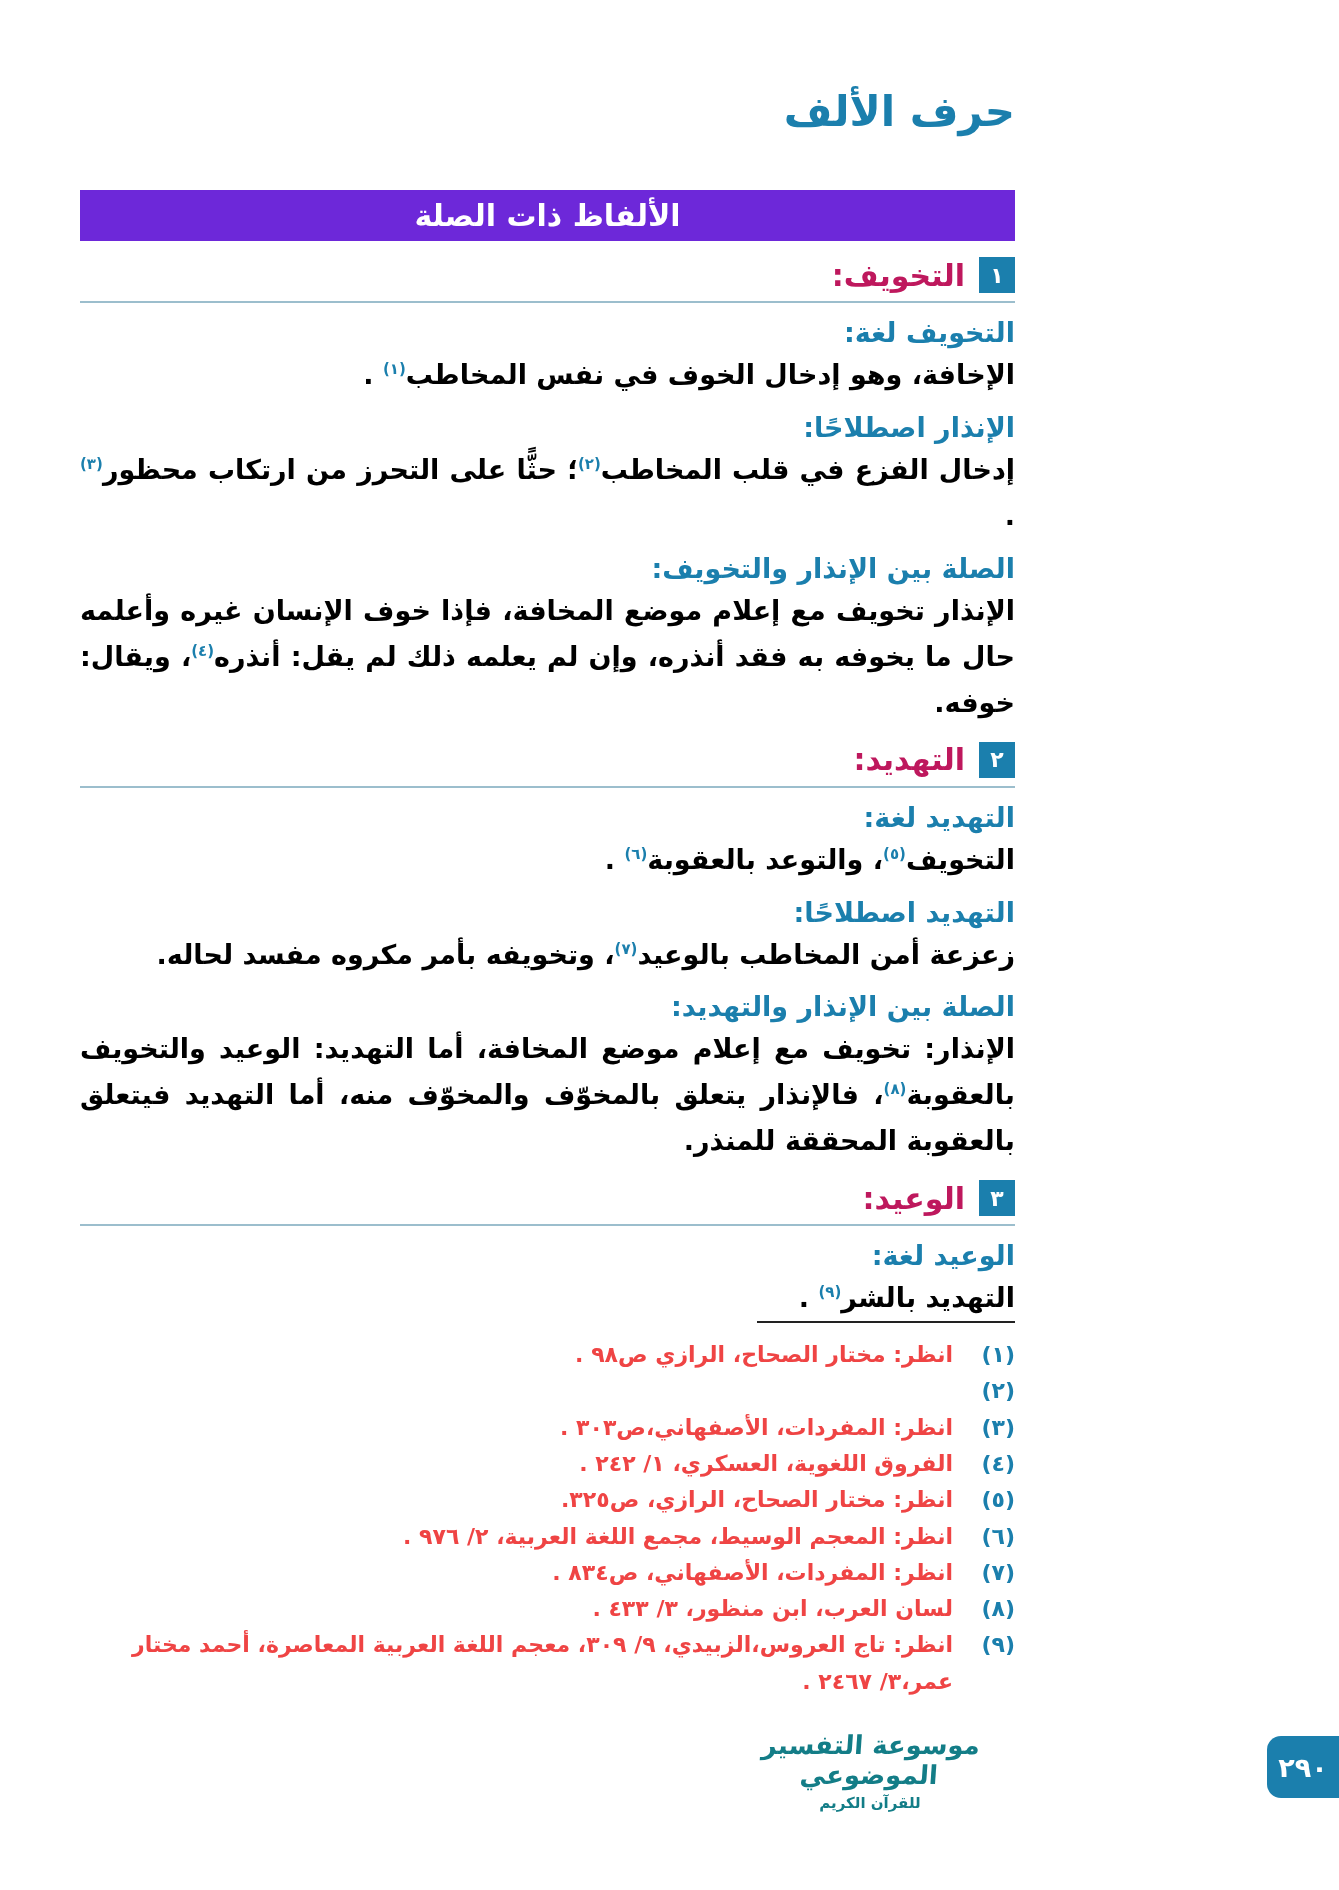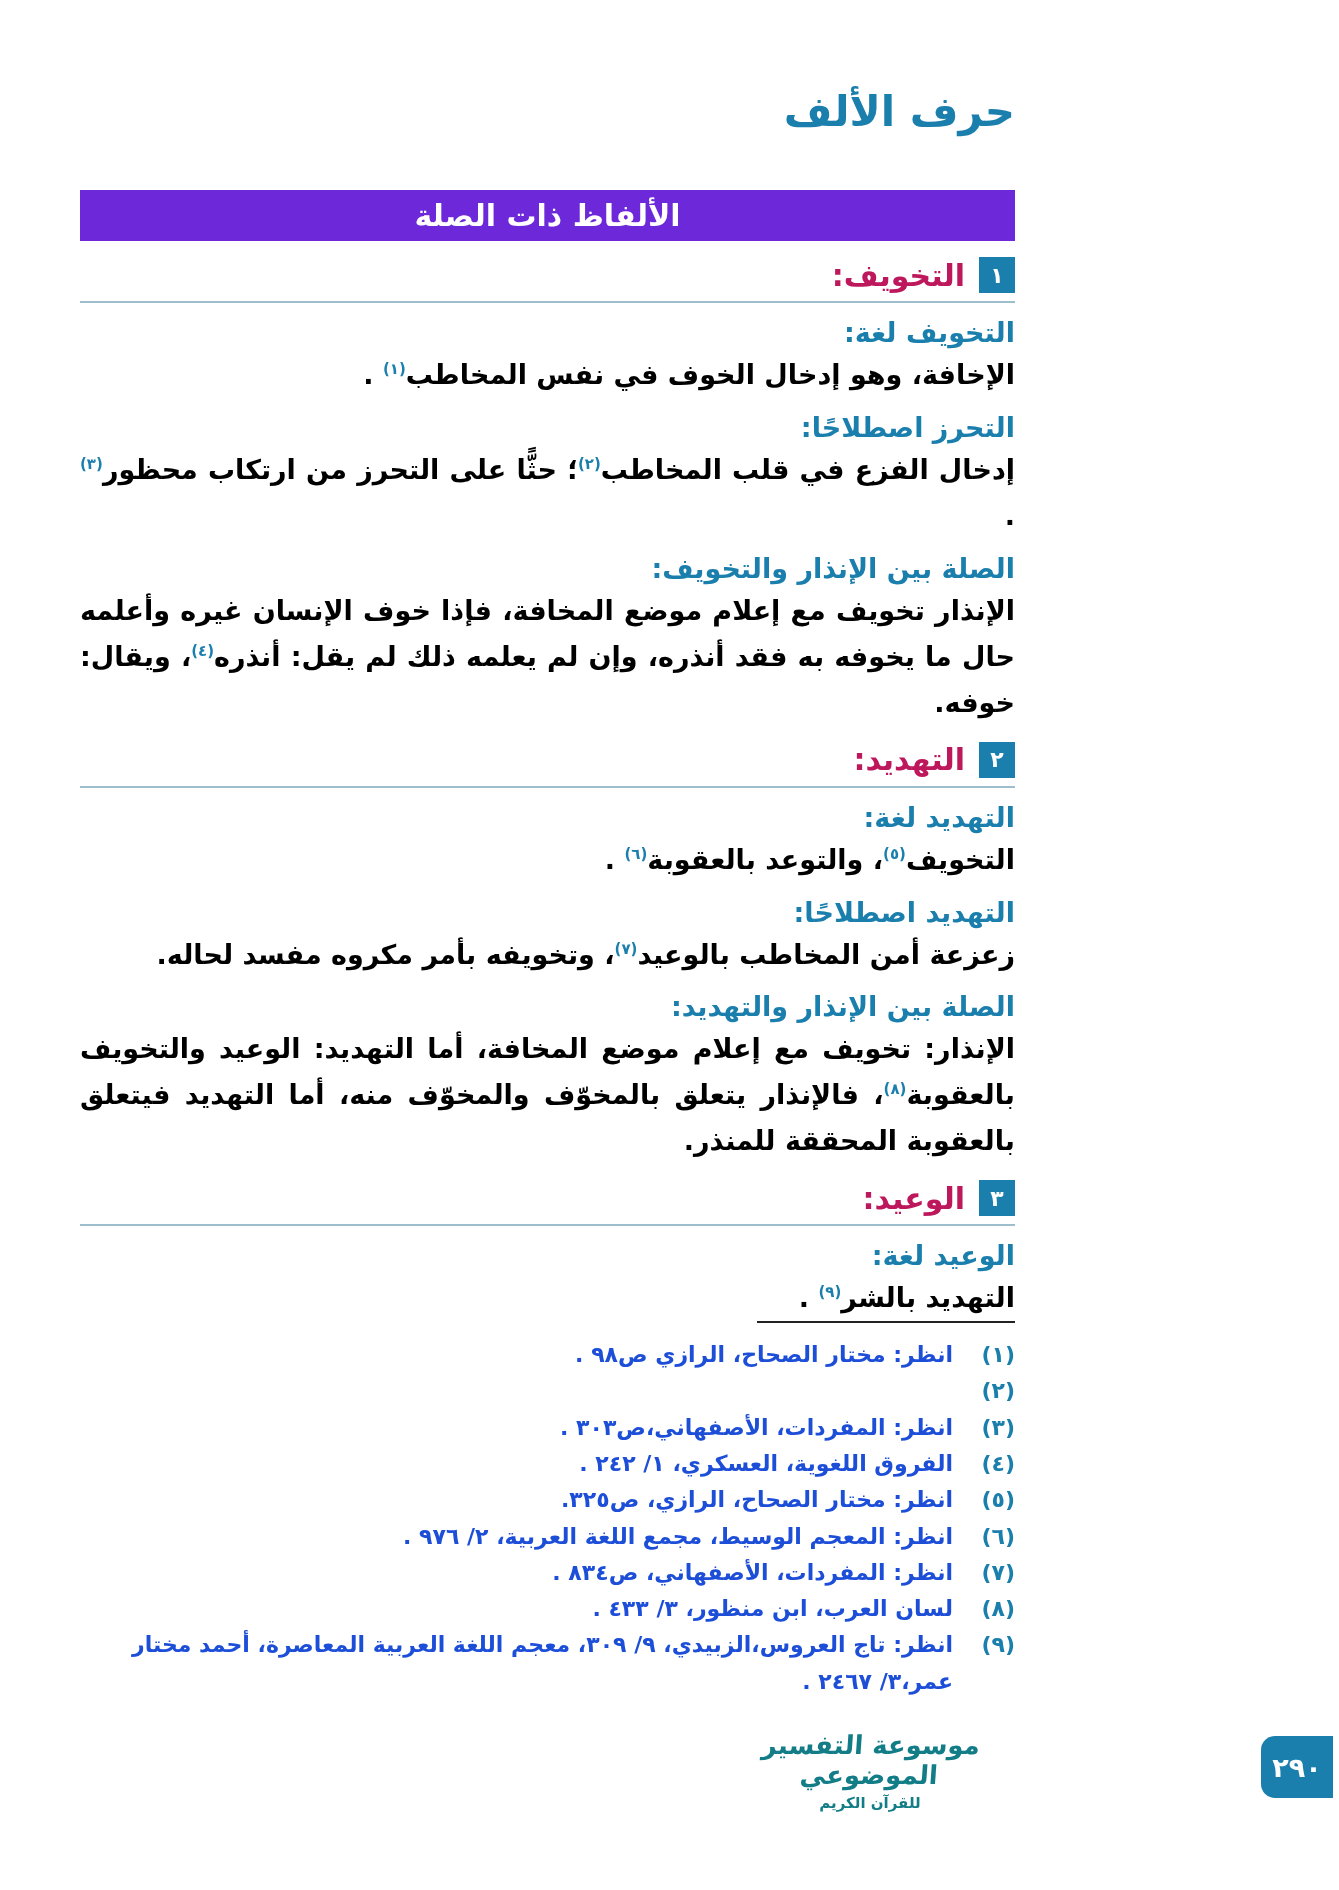--- a/index.html
+++ b/index.html
@@ -51,29 +51,29 @@
   .footnotes { margin-top:auto; }
   .fn-rule {
     height:2px; background:#222222; width:258px;
     margin:0 0 14px auto; margin-right:0;
   }
   .fn-row {
     display:flex; gap:10px;
     font-size:22px; font-weight:bold; line-height:1.65;
   }
   .fn-num { color:#1b7fad; flex:0 0 52px; text-align:right; }
-  .fn-text { color:#1d4ed8; }
+  .fn-text { color:#ef4444; }
   .logo {
     position:absolute; right:349px; bottom:78px; width:240px;
     text-align:center; color:#137d87;
   }
   .logo-l1 { font-size:26px; font-weight:bold; transform:skewX(-4deg); }
   .logo-l2 { font-size:15px; font-weight:bold; margin-top:4px; }
   .page-badge {
-    position:absolute; right:6px; bottom:92px;
+    position:absolute; right:0; bottom:92px;
     width:72px; height:62px;
     background:#1b7fad; border-radius:14px 0 0 14px;
     display:flex; align-items:center; justify-content:center;
     color:#ffffff; font-size:27px; font-weight:bold;
   }
 </style>
 </head>
 <body dir="rtl">
 
 <div class="page">
@@ -88,21 +88,21 @@
   <div class="section">
     <div class="sec-head">
       <span class="sec-num">١</span>
       <span class="sec-title">التخويف:</span>
     </div>
     <div class="sec-rule"></div>
 
     <div class="sub">التخويف لغة:</div>
     <p class="body"><span>الإخافة، وهو إدخال الخوف في نفس المخاطب</span><sup class="fn-ref">(١)</sup><span> .</span></p>
 
-    <div class="sub">التحرز اصطلاحًا:</div>
+    <div class="sub">الإنذار اصطلاحًا:</div>
     <p class="body"><span>إدخال الفزع في قلب المخاطب</span><sup class="fn-ref">(٢)</sup><span>؛ حثًّا على التحرز من ارتكاب محظور</span><sup class="fn-ref">(٣)</sup><span> .</span></p>
 
     <div class="sub">الصلة بين الإنذار والتخويف:</div>
     <p class="body"><span>الإنذار تخويف مع إعلام موضع المخافة، فإذا خوف الإنسان غيره وأعلمه حال ما يخوفه به فقد أنذره، وإن لم يعلمه ذلك لم يقل: أنذره</span><sup class="fn-ref">(٤)</sup><span>، ويقال: خوفه.</span></p>
   </div>
 
   <div class="section">
     <div class="sec-head">
       <span class="sec-num">٢</span>
       <span class="sec-title">التهديد:</span>

